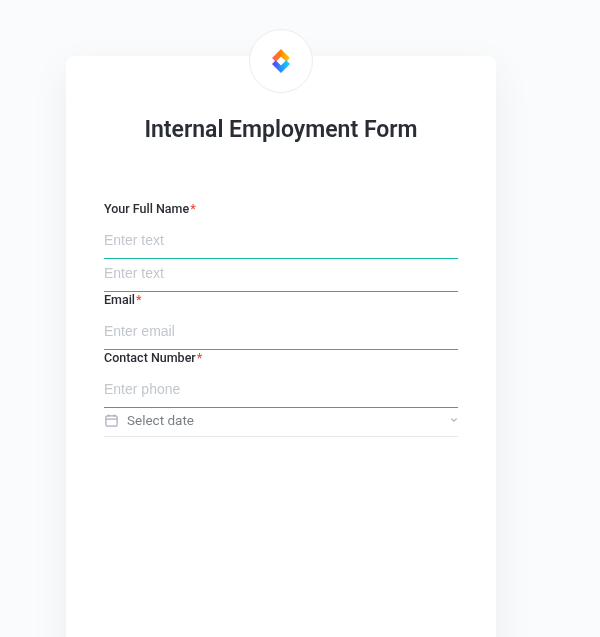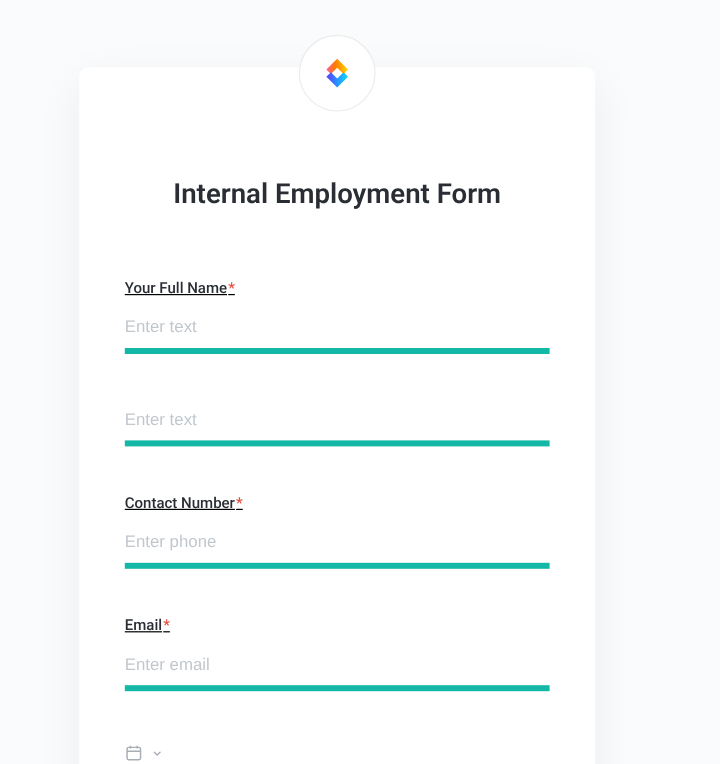--- a/index.html
+++ b/index.html
@@ -35,41 +35,38 @@
       display: flex;
       align-items: center;
       justify-content: center;
     }
     .form-title {
       text-align: center;
       font-size: 23px;
       font-weight: 600;
       color: #2a2e34;
       margin-bottom: 58px;
-      margin-top: 32px;
     }
     .field {
-      margin-bottom: 40px;
-      text-decoration: underline;
     }
     .field-label {
       display: block;
       font-size: 12.5px;
       font-weight: 500;
       color: #2a2e34;
       margin-bottom: 10px;
     }
     .required {
       color: #e74c3c;
       margin-left: 1px;
     }
     .field-input {
       width: 100%;
       border: none;
-      border-bottom: 5px solid #14b8a6;
+      border-bottom: 1px solid #14b8a6;
       font-size: 14px;
       padding: 6px 0 10px 0;
       outline: none;
       color: #2a2e34;
       background: transparent;
     }
     .field-input::placeholder {
       color: #c1c7cd;
     }
     .date-field-row {
@@ -128,39 +125,40 @@
     </label>
     <input type="text" class="field-input" placeholder="Enter text" style="">
   </div>
 
   <div class="field">
     <input type="text" class="field-input" placeholder="Enter text" style="">
   </div>
 
   <div class="field">
     <label class="field-label">
-      <span>Contact Number</span><span class="required">*</span>
+      <span>Email</span><span class="required">*</span>
     </label>
-    <input type="tel" class="field-input" placeholder="Enter phone" style="">
+    <input type="email" class="field-input" placeholder="Enter email" style="">
   </div>
 
   <div class="field">
     <label class="field-label">
-      <span>Email</span><span class="required">*</span>
+      <span>Contact Number</span><span class="required">*</span>
     </label>
-    <input type="email" class="field-input" placeholder="Enter email" style="">
+    <input type="tel" class="field-input" placeholder="Enter phone" style="">
   </div>
 
   <div class="field">
     <div class="date-field-row">
       <svg class="date-icon" viewBox="0 0 16 16">
         <rect x="2" y="3" width="12" height="11" rx="1.5" fill="none" stroke="#a6aeb6" stroke-width="1.3"></rect>
         <line x1="2" y1="6.5" x2="14" y2="6.5" stroke="#a6aeb6" stroke-width="1.3"></line>
         <line x1="5" y1="1.5" x2="5" y2="4" stroke="#a6aeb6" stroke-width="1.3"></line>
         <line x1="11" y1="1.5" x2="11" y2="4" stroke="#a6aeb6" stroke-width="1.3"></line>
       </svg>
+      <span class="date-placeholder">Select date</span>
       <svg class="chevron" viewBox="0 0 10 10">
         <path d="M2 3.5 L5 6.5 L8 3.5" fill="none" stroke="#a6aeb6" stroke-width="1.4" stroke-linecap="round" stroke-linejoin="round"></path>
       </svg>
     </div>
   </div>
 
 </div>
 
 </body></html>

